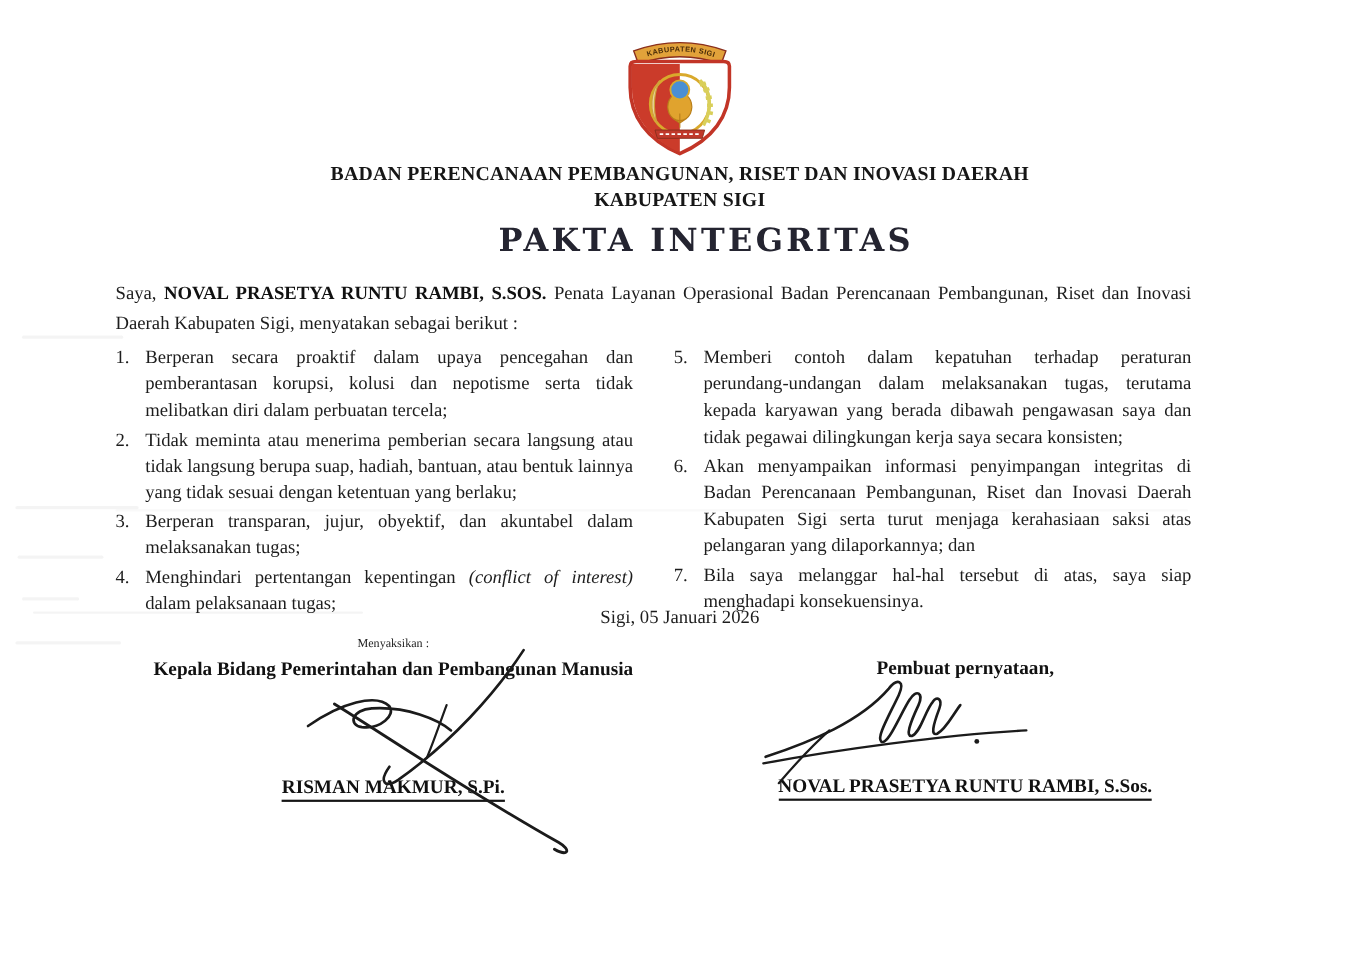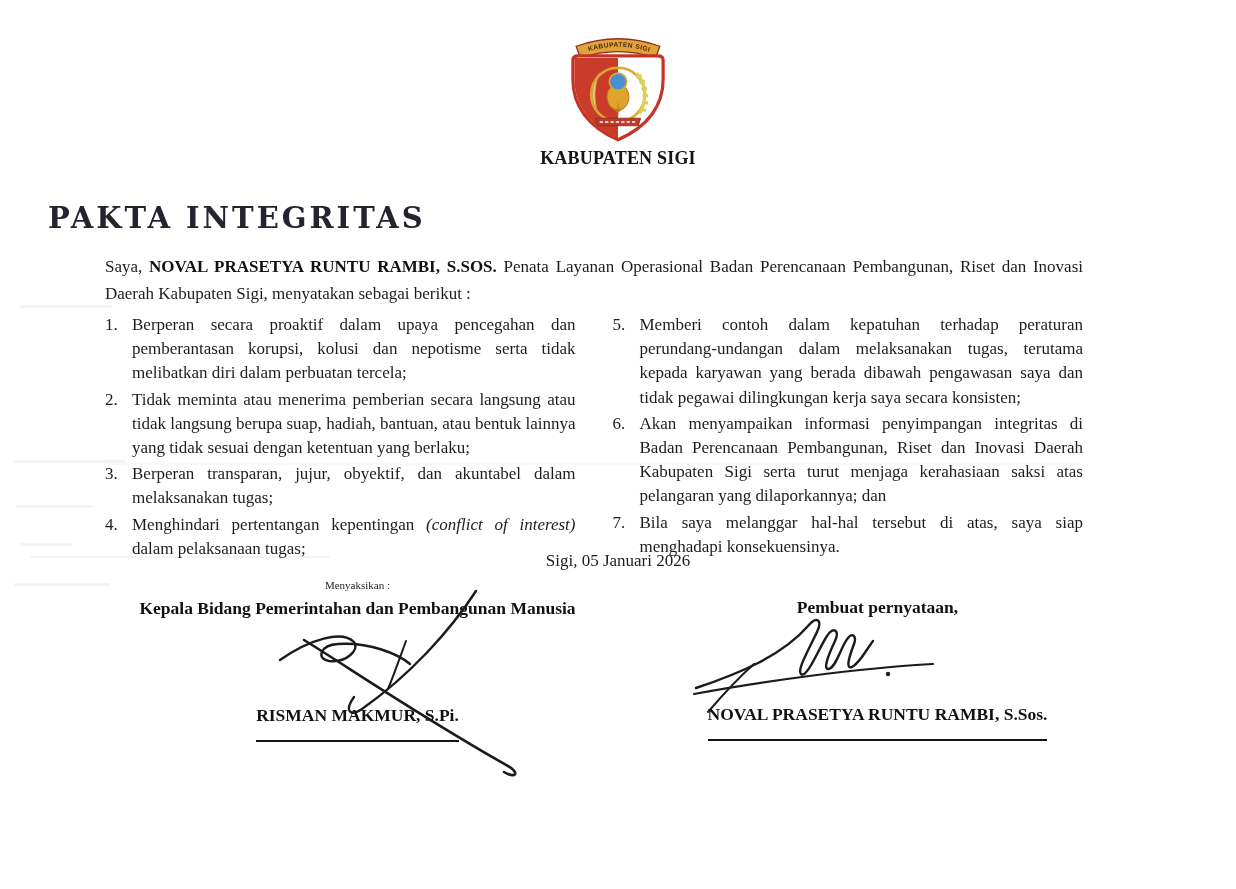--- a/index.html
+++ b/index.html
@@ -18,20 +18,21 @@
     width:108px; height:116px;
   }
   
   .org-header {
     position:absolute; top:147px; left:0; width:100%;
     text-align:center; font-weight:bold; color:#161616;
     font-size:18px; line-height:23px; letter-spacing:0.2px;
   }
   .doc-title {
     position:absolute; top:201px; left:0; width:100%;
+    text-align:center;
     font-family:"DejaVu Serif", serif;
     font-weight:bold; font-size:29px; letter-spacing:3px;
     color:#242430;
     padding-left:48px;
   }
   
   .intro {
     position:absolute; top:253px; left:105px; width:978px;
     font-size:17px; line-height:27px; text-align:justify;
   }
@@ -58,21 +59,21 @@
   .sig-right {
     position:absolute; top:595px; left:655px; width:445px;
     text-align:center;
   }
   .witness-label { font-size:11px; line-height:22px; }
   .sig-role  { font-size:17.5px; font-weight:bold; color:#111; line-height:24px; }
   .sig-label { font-size:17.5px; font-weight:bold; color:#111; line-height:24px; }
   .sig-name {
     display:inline-block; margin-top:84px;
     font-size:17.5px; font-weight:bold; color:#111;
-    border-bottom:2px solid #151515; padding-bottom:14px; line-height:22px;
+    border-bottom:2px solid #151515; padding-bottom:1px; line-height:22px;
   }
   .sig-id { font-size:17px; line-height:26px; }
   
   .ink { position:absolute; z-index:3; pointer-events:none; }
   .ink path { fill:none; stroke:#1b1b1b; stroke-linecap:round; stroke-linejoin:round; }
   
   .streak { position:absolute; background:rgba(60,60,60,0.06); border-radius:2px; }
 </style>
 </head>
 <body>
@@ -101,20 +102,21 @@
       <path d="M50,52 C41,54 38,62 41,70 C45,78 55,78 59,70 C62,62 59,54 50,52 Z M50,70 L50,82 M44,74 L50,78 L56,74" fill="#e0a32e" stroke="#b97f1a" stroke-width="1"></path>
 
       <circle cx="50" cy="50" r="8" stroke="#d9a92c" stroke-width="1.6" fill="#4a8fd3"></circle>
 
       <path d="M29,84 L71,84 L69,91 L31,91 Z" stroke="#8a2f1d" stroke-width="0.8" fill="#c0392b"></path>
       <path d="M33,87.5 L67,87.5" stroke="#ffffff" stroke-width="1.4" stroke-dasharray="3 2"></path>
     </svg>
   </div>
 
   <div class="org-header">
+    <div>BADAN PERENCANAAN PEMBANGUNAN, RISET DAN INOVASI DAERAH</div>
     <div>KABUPATEN SIGI</div>
   </div>
 
   <div class="doc-title">PAKTA INTEGRITAS</div>
 
   <p class="intro"><span>Saya, </span><b>NOVAL PRASETYA RUNTU RAMBI, S.SOS.</b><span> Penata Layanan Operasional Badan Perencanaan Pembangunan, Riset dan Inovasi Daerah Kabupaten Sigi, menyatakan sebagai berikut :</span></p>
 
   <div class="columns">
     <div class="col">
       <div class="item">

